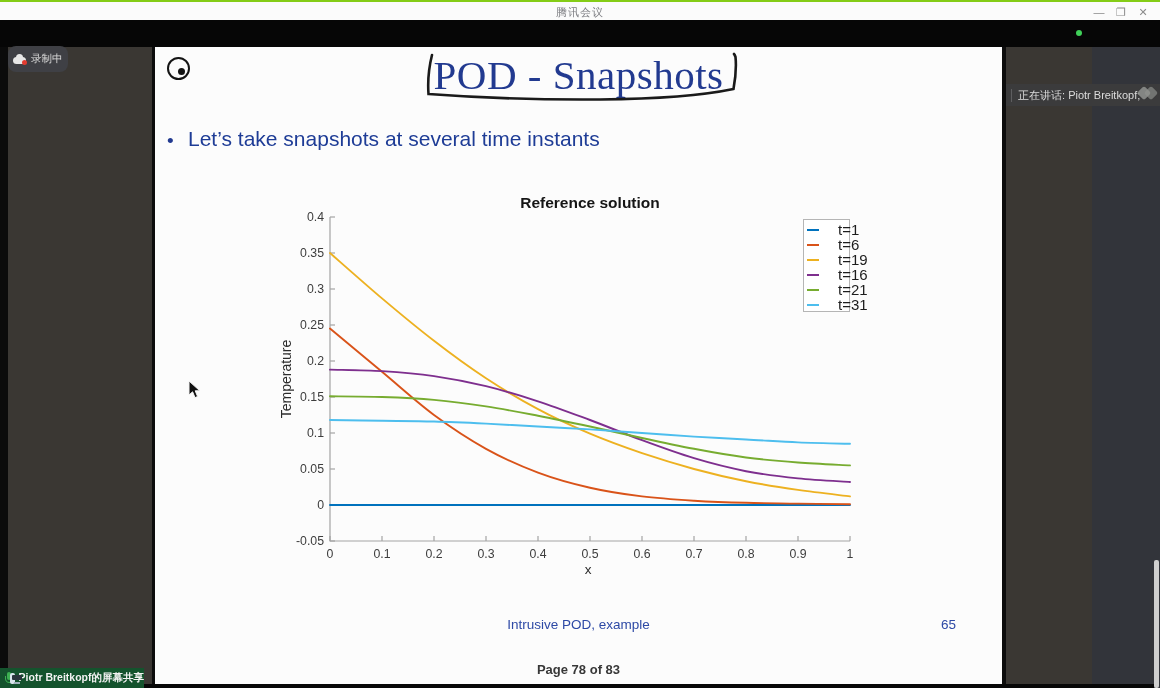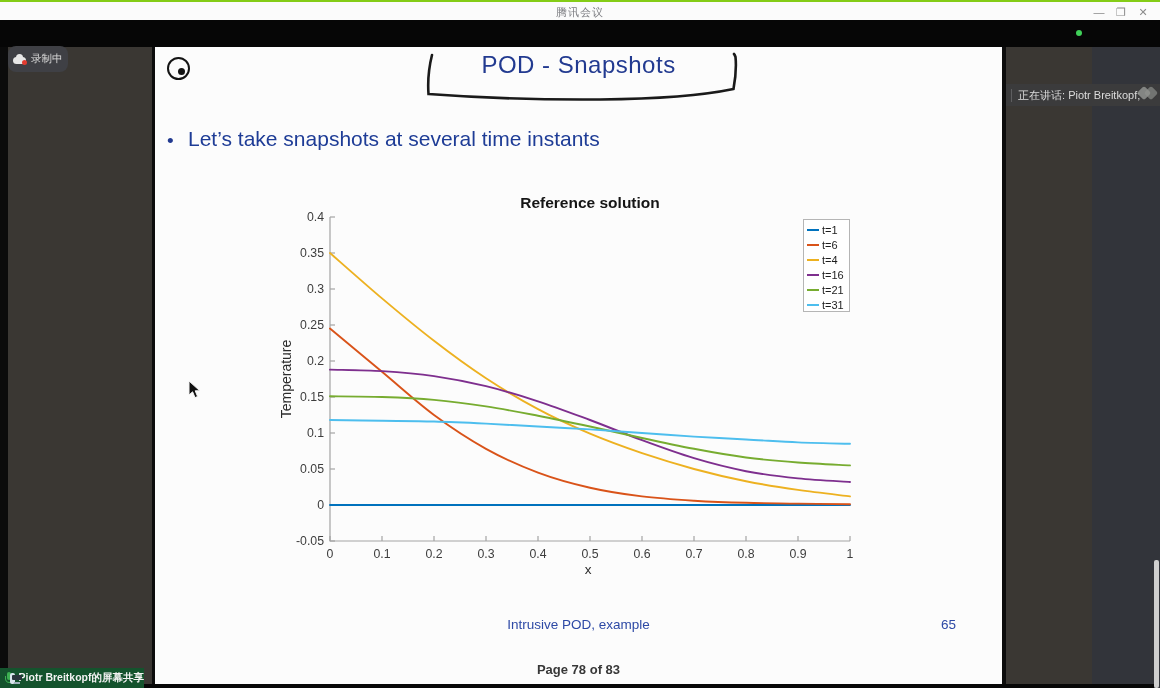--- a/index.html
+++ b/index.html
@@ -77,38 +77,38 @@
                    background:#9fb3bc; }
 
   
   #slide { position:absolute; left:152px; top:47px; width:854px; height:637px;
            background:#fcfcfc; border-left:3px solid #0c0c0c; border-right:4px solid #0c0c0c; }
   #pointer-circle { position:absolute; left:12px; top:10px; width:23px; height:23px;
                     border:2.5px solid #141414; border-radius:50%; }
   #pointer-circle .dot { position:absolute; left:9px; top:9px; width:7px; height:7px;
                          background:#141414; border-radius:50%; }
   #slide-title { position:absolute; left:0; top:4px; width:847px; text-align:center;
-                 font-size:24px; color:#223a90; letter-spacing:0.5px; }
+                 font-size:41px; color:#223a90; letter-spacing:0.5px;font-family:Liberation Serif, serif; }
   #title-bracket { position:absolute; left:260px; top:0; pointer-events:none; }
   #bullet-glyph { position:absolute; left:12px; top:83px; font-size:19px; color:#223a90; }
   #bullet-text { position:absolute; left:33px; top:80px; font-size:21px; color:#1e3c96; }
 
   
   #chart-title { position:absolute; left:335px; top:147px; width:200px; text-align:center;
                  font-size:15.5px; font-weight:700; color:#151515; }
   #chart-svg { position:absolute; left:105px; top:143px; }
   #chart-ylabel { position:absolute; left:131px; top:332px; transform:translate(-50%,-50%) rotate(-90deg);
                   font-size:14px; color:#2c2c2c; white-space:nowrap; }
   #chart-xlabel { position:absolute; left:413px; top:515px; width:40px; text-align:center;
                   font-size:13.5px; color:#2c2c2c; }
   #chart-legend { position:absolute; left:648px; top:172px; width:47px; height:93px;
                   background:#ffffff; border:1px solid #b5b5b5; padding:2px 0 0 3px; }
   .legend-row { display:flex; align-items:center; height:15px; }
   .legend-line { width:12px; height:2px; flex:none; }
-  .legend-label { font-size:11px; color:#1d1d1d; margin-left:3px; white-space:nowrap; }
+  .legend-label { font-size:15px; color:#1d1d1d; margin-left:19px; white-space:nowrap; }
 
   
   #footer-left { position:absolute; left:0; top:570px; width:847px; text-align:center;
                  font-size:13.5px; color:#2d49a5; }
   #slide-number { position:absolute; left:760px; top:570px; width:41px; text-align:right;
                   font-size:13.5px; color:#2d49a5; }
   #page-indicator { position:absolute; left:0; top:615px; width:847px; text-align:center;
                     font-size:13px; font-weight:600; color:#383838; }
   #mouse-cursor { position:absolute; left:33px; top:333px; }
 </style>
@@ -234,21 +234,21 @@
         <div class="legend-row">
           <span class="legend-line" style="background: rgb(0, 114, 189);"></span>
           <span class="legend-label">t=1</span>
         </div>
         <div class="legend-row">
           <span class="legend-line" style="background: rgb(217, 83, 25);"></span>
           <span class="legend-label">t=6</span>
         </div>
         <div class="legend-row">
           <span class="legend-line" style="background: rgb(237, 177, 32);"></span>
-          <span class="legend-label">t=4</span>
+          <span class="legend-label">t=19</span>
         </div>
         <div class="legend-row">
           <span class="legend-line" style="background: rgb(126, 47, 142);"></span>
           <span class="legend-label">t=16</span>
         </div>
         <div class="legend-row">
           <span class="legend-line" style="background: rgb(119, 172, 48);"></span>
           <span class="legend-label">t=21</span>
         </div>
         <div class="legend-row">

